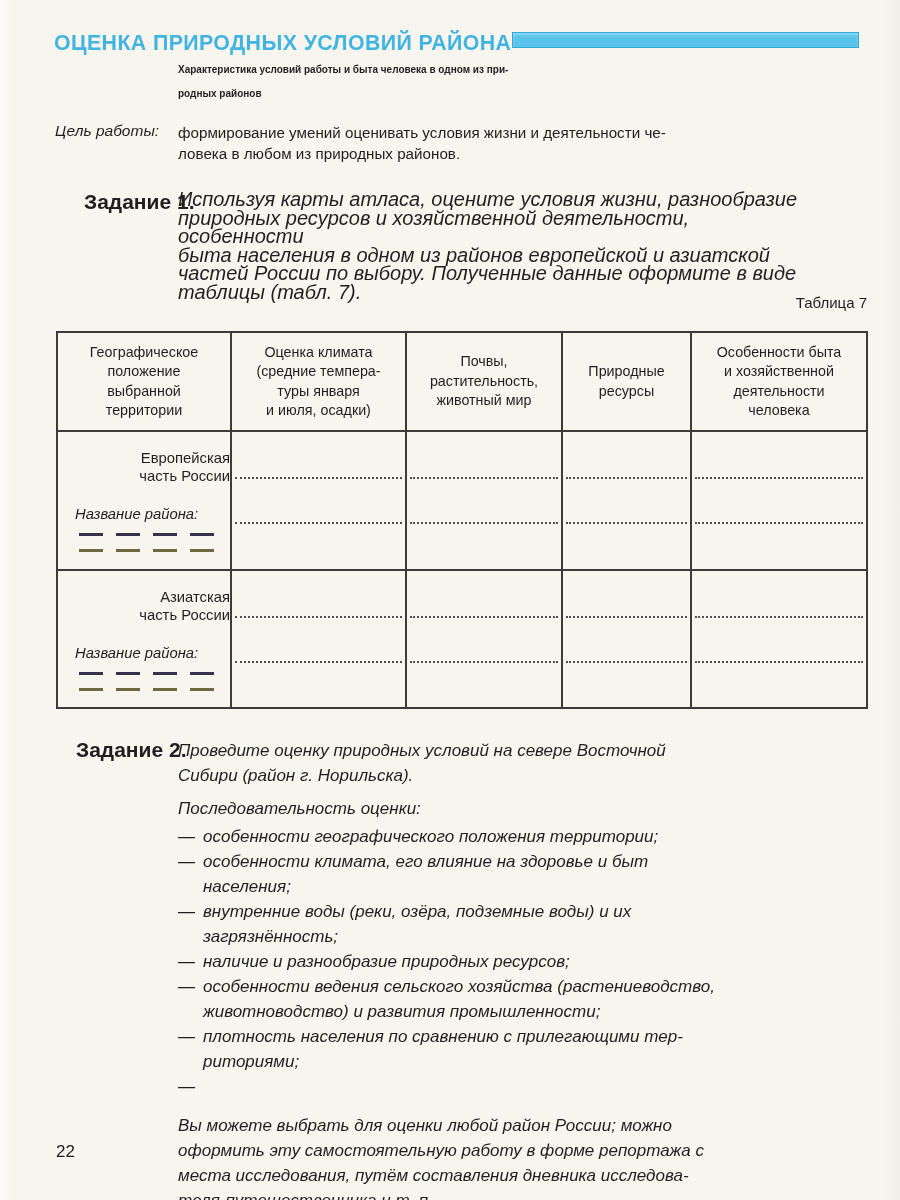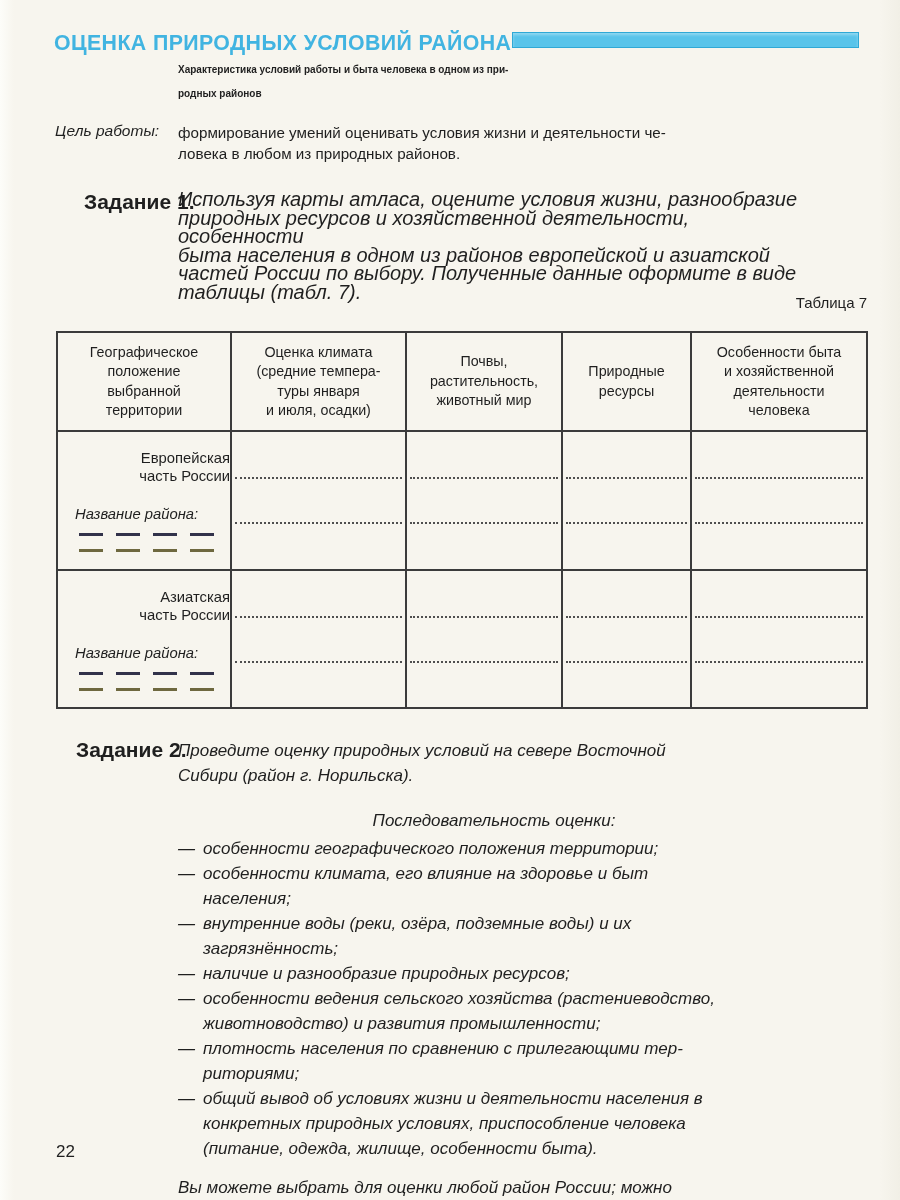--- a/index.html
+++ b/index.html
@@ -74,21 +74,21 @@
   .dash-row + .dash-row { margin-top:13px; }
   .dash-seg { width:24px; height:3px; background:#32324a; }
   .dash-row.lighter .dash-seg { background:#6e683f; }
 
   
   .task2-label { left:76px; top:738px; }
   .task2 {
     left:178px; top:738px; width:632px;
     font-style:italic; font-size:17px; line-height:25px;
   }
-  .sequence-heading { margin-top:20px;text-align:center; }
+  .sequence-heading { margin-top:8px; }
   .task-list { margin-top:3px; }
   .list-item { display:flex; }
   .list-dash { width:25px; flex:none; }
   .closing-note { margin-top:14px; }
 
   .page-number { left:56px; top:1142px; font-size:17px; }
 </style>
 </head>
 <body>
 
@@ -246,23 +246,20 @@
       <span class="pre">особенности ведения сельского хозяйства (растениеводство,
 животноводство) и развития промышленности;</span>
     </div>
     <div class="list-item">
       <span class="list-dash">—</span>
       <span class="pre">плотность населения по сравнению с прилегающими тер-
 риториями;</span>
     </div>
     <div class="list-item">
       <span class="list-dash">—</span>
-      <span class="pre">общий вывод об условиях жизни и деятельности населения в
-конкретных природных условиях, приспособление человека
-(питание, одежда, жилище, особенности быта).</span>
     </div>
   </div>
   <div class="closing-note pre">Вы можете выбрать для оценки любой район России; можно
 оформить эту самостоятельную работу в форме репортажа с
 места исследования, путём составления дневника исследова-
 теля-путешественника и т. п.</div>
 </div>
 
 <div class="abs page-number">22</div>
 

